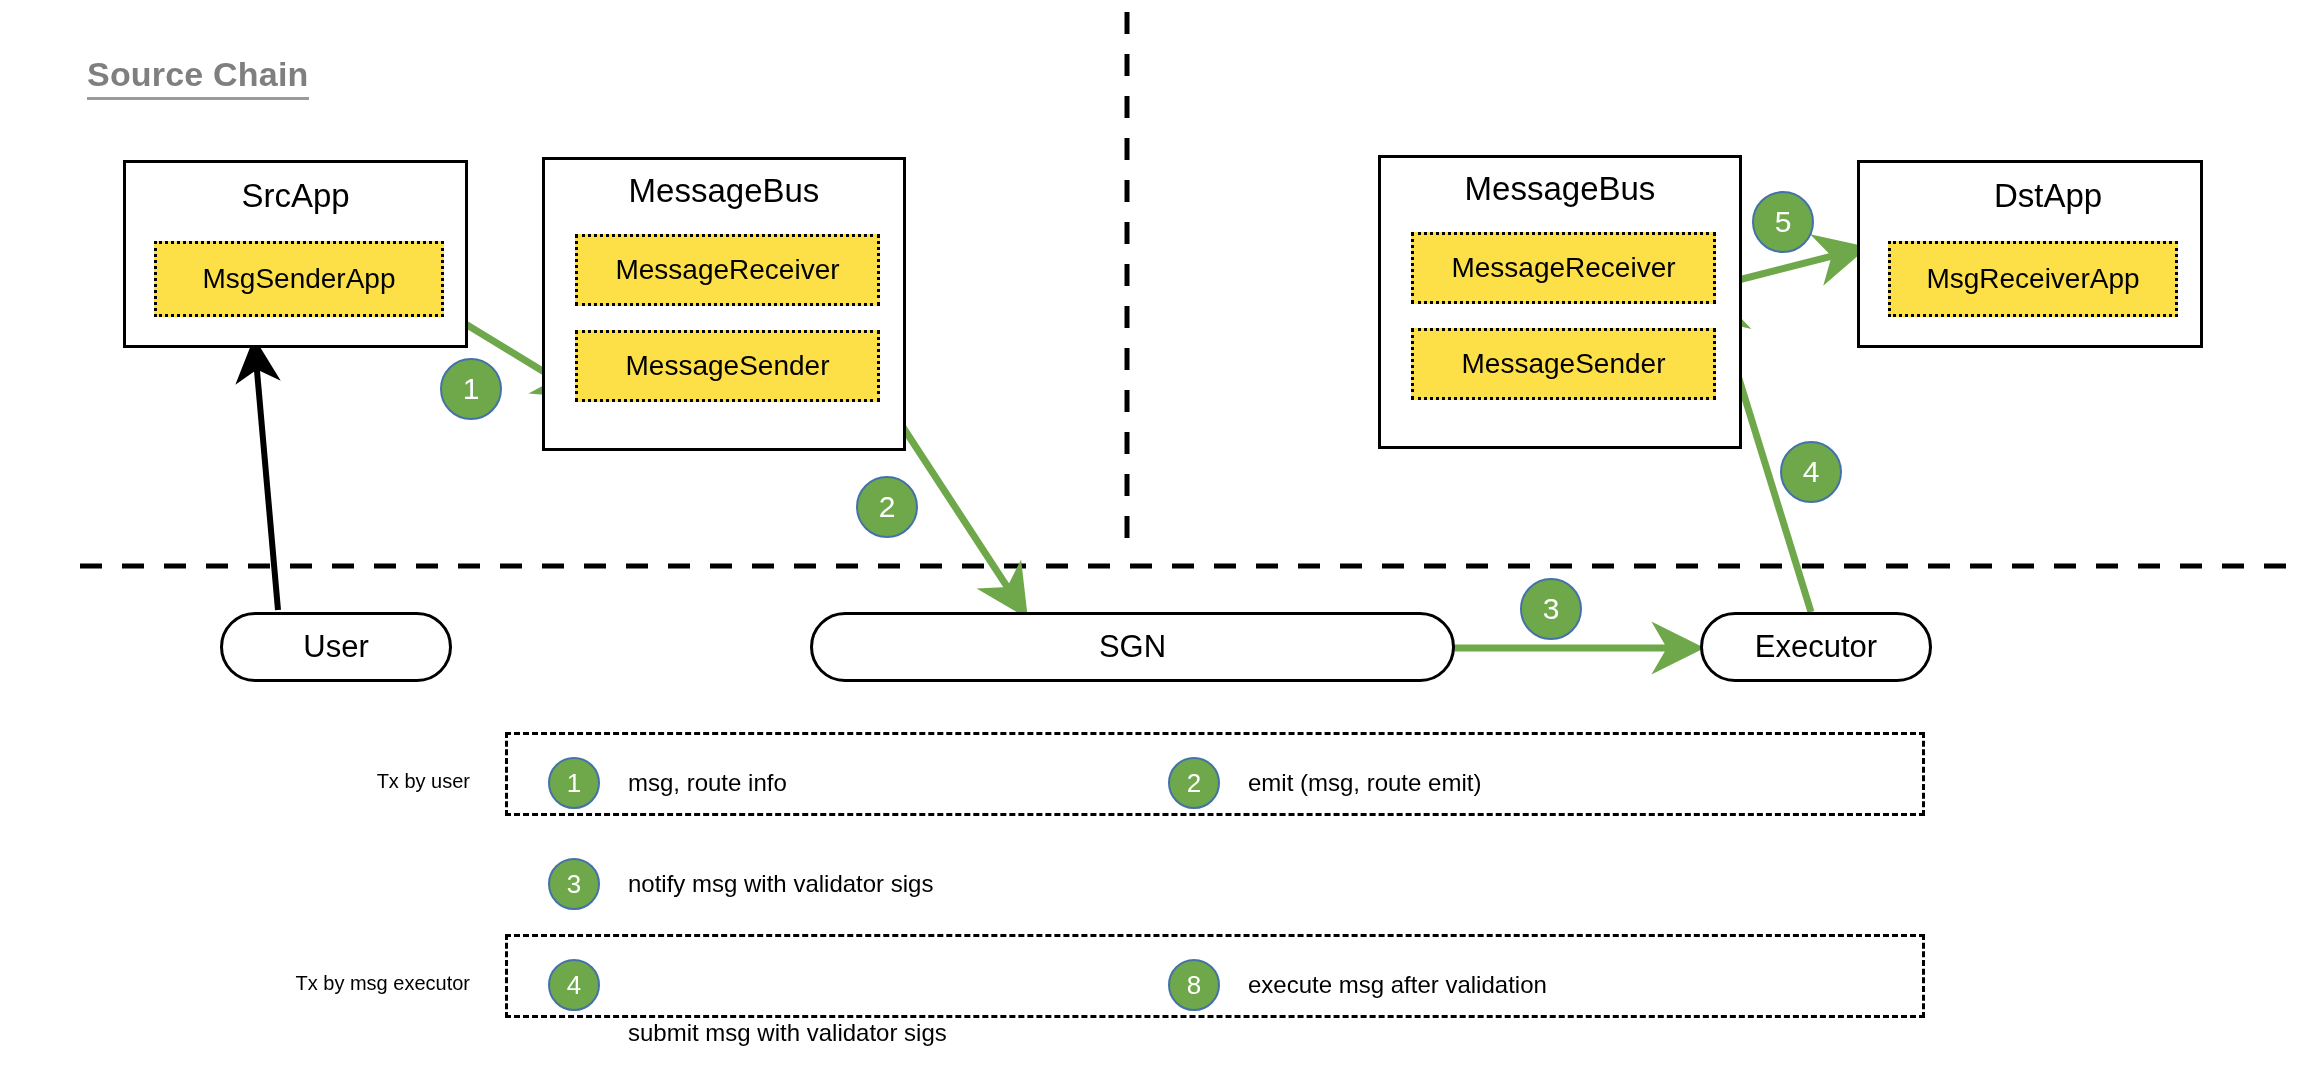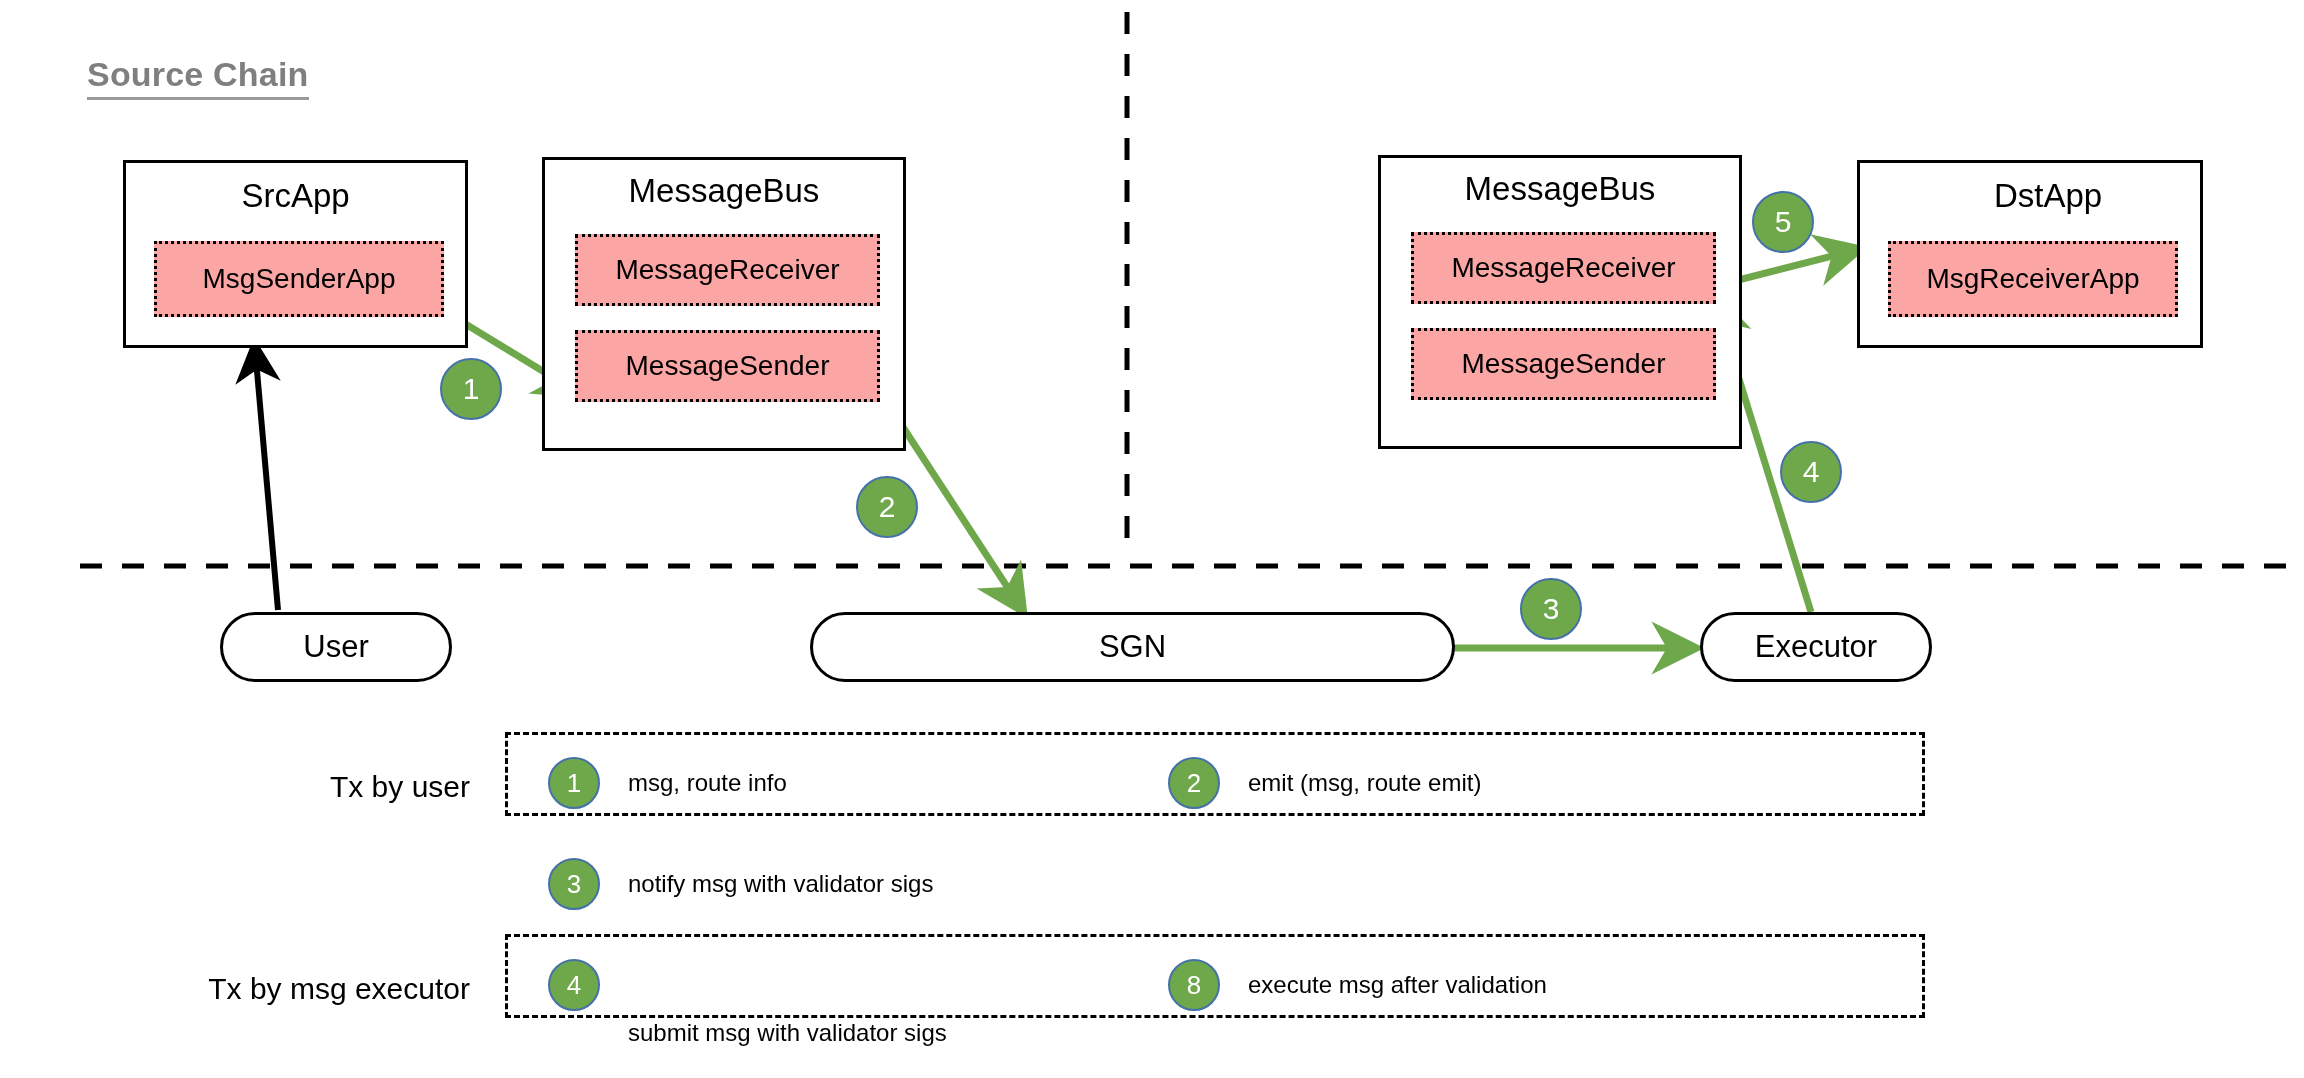--- a/index.html
+++ b/index.html
@@ -8,34 +8,34 @@
   #stage{position:relative;width:2304px;height:1078px;background:#fff;}
 
   .chain-label{position:absolute;font-weight:bold;color:#7f7f7f;
     font-size:34px;letter-spacing:.2px;
     border-bottom:3px solid #9a9a9a;padding-bottom:3px;white-space:nowrap;}
 
   .solid-box{position:absolute;border:3px solid #000;background:#fff;box-sizing:border-box;}
   .box-title{position:absolute;left:0;right:0;text-align:center;
     font-size:33px;color:#000;white-space:nowrap;}
 
-  .dotted-box{position:absolute;border:3px dotted #000;background:#fca5a5;
+  .dotted-box{position:absolute;border:3px dotted #000;background:#fde047;
     box-sizing:border-box;display:flex;align-items:center;justify-content:center;
     font-size:28px;color:#000;white-space:nowrap;}
 
   .pill{position:absolute;border:3px solid #000;background:#fff;border-radius:999px;
     box-sizing:border-box;display:flex;align-items:center;justify-content:center;
     font-size:31px;color:#000;white-space:nowrap;}
 
   .num{position:absolute;border-radius:50%;background:#6FA84A;border:2px solid #4472A8;
     box-sizing:border-box;color:#fff;display:flex;align-items:center;justify-content:center;
     font-size:30px;line-height:1;}
 
   .legend-box{position:absolute;border:3px dashed #000;box-sizing:border-box;background:transparent;}
-  .legend-row-label{position:absolute;font-size:30px;color:#000;white-space:nowrap;text-align:right;}
+  .legend-row-label{position:absolute;font-size:20px;color:#000;white-space:nowrap;text-align:right;}
   .legend-text{position:absolute;font-size:24px;color:#000;white-space:nowrap;}
 
   svg.layer{position:absolute;left:0;top:0;width:2304px;height:1078px;pointer-events:none;}
 </style>
 </head>
 <body>
 
 <div id="stage">
 
   <svg class="layer" viewBox="0 0 2304 1078">

